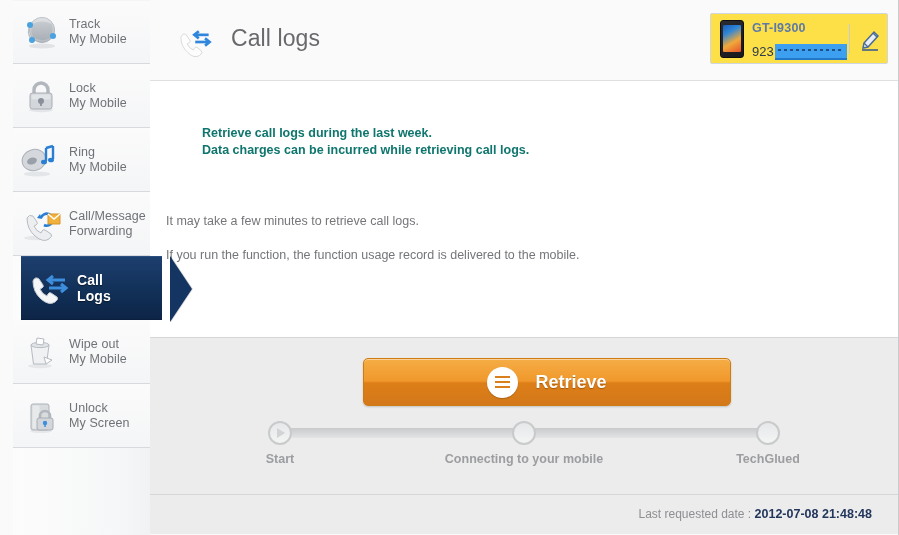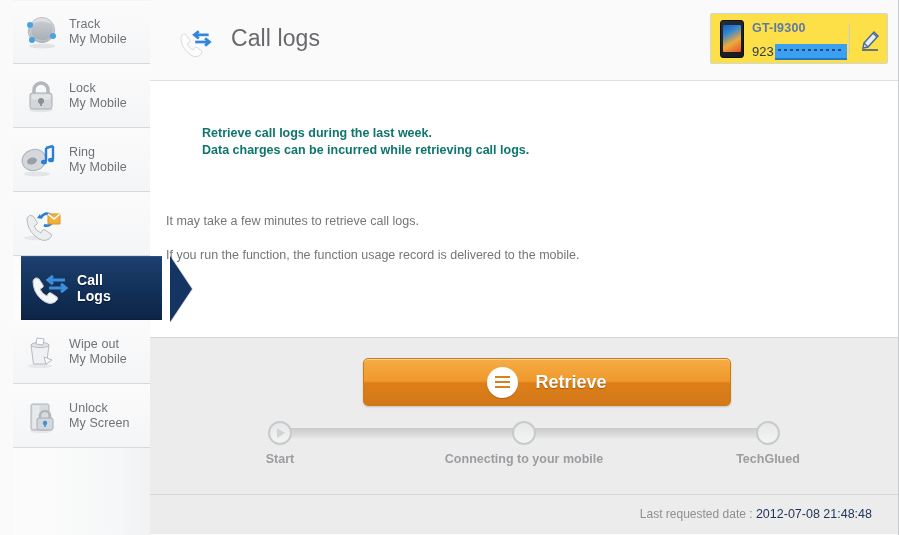--- a/index.html
+++ b/index.html
@@ -358,21 +358,21 @@
   #footer-text {
     position: absolute;
     right: 26px;
     top: 12px;
     font-size: 12px;
     color: #8d8f93;
     white-space: nowrap;
   }
   #footer-text b {
     color: #22365c;
-    font-weight: normal;
+    font-weight: bold;
     font-size: 12.5px;
   }
 </style>
 </head>
 <body>
 
 <div id="app">
 
   <div id="sidebar">
 
@@ -441,20 +441,24 @@
     <div class="side-item">
       <span class="side-icon">
         <svg width="46" height="38" viewBox="0 0 46 38">
           <ellipse cx="18" cy="33" rx="12" ry="2.2" fill="#dcdee1" opacity=".65"></ellipse>
           <path d="M9 13 q2-4 6-2 l4 6 q1 2-1 3 l-2 1 q2 5 7 7 l1-2 q1-2 3-1 l6 4 q2 2-2 5 q-6 4-14-3 q-8-7-8-18Z" fill="#eceef0" stroke="#b6bbc1" stroke-width="1"></path>
           <path d="M23 13 a6 6 0 1 1 3 7" fill="none" stroke="#2a7fd4" stroke-width="2.6"></path>
           <path d="M22 9 l2 5 l-5 -1Z" fill="#2a7fd4"></path>
           <path d="M30 9 h12 v10 h-12Z" fill="#f2b13c" stroke="#d7962a" stroke-width="1"></path>
           <path d="M30 9 l6 5 l6 -5" fill="none" stroke="#fff" stroke-width="1.4"></path>
         </svg>
+      </span>
+      <span class="side-label">
+        <span>Call/Message</span>
+        <span class="l2">Forwarding</span>
       </span>
     </div>
 
     <div class="side-item active">
       <span class="side-icon">
         <svg width="46" height="38" viewBox="0 0 46 38">
           <path d="M7 12 q2-5 6-2 l4 6 q1 2-1 3 l-2 1 q2 5 7 7 l1-2 q1-2 3-1 l6 4 q2 2-2 5 q-6 4-14-3 q-8-7-8-18Z" fill="#f4f6f8" stroke="#c6ccd2" stroke-width="1"></path>
           <path d="M23 11 h16" stroke="#3d8fdd" stroke-width="3" fill="none"></path>
           <path d="M27 7 l-5 4 l5 4" fill="none" stroke="#3d8fdd" stroke-width="3" stroke-linejoin="miter"></path>
           <path d="M23 19 h16" stroke="#3d8fdd" stroke-width="3" fill="none"></path>

